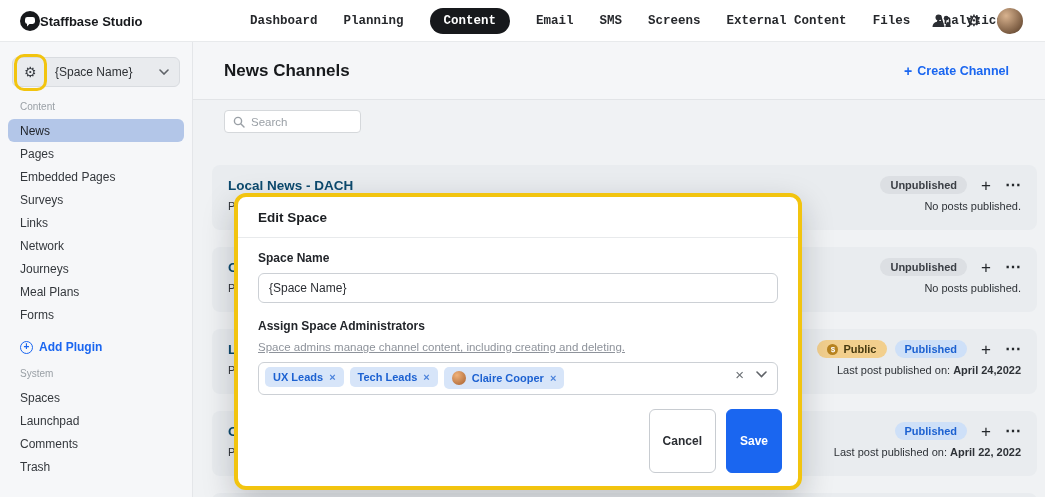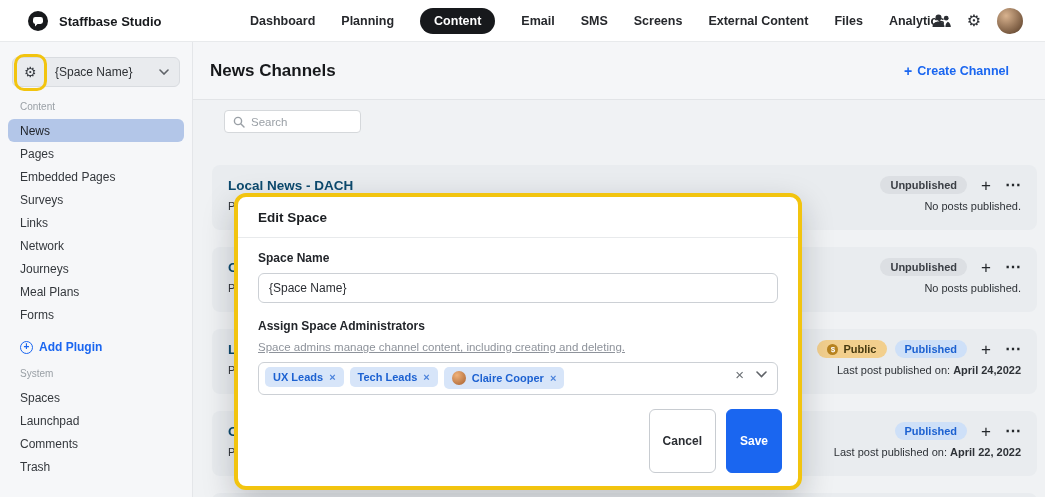--- a/index.html
+++ b/index.html
@@ -9,25 +9,25 @@
     font-family: "Liberation Sans", sans-serif;
     font-size: 12px;
     color: #2b2e33;
     background: #fff;
     overflow: hidden;
   }
 
   
   .topbar { position:absolute; left:0; top:0; right:0; height:42px; background:#fff;
             border-bottom:1px solid #e8eaec; z-index:30; }
-  .brand { position:absolute; left:28px; top:0; height:42px; display:flex; align-items:center; gap:11px;
+  .brand { position:absolute; left:20px; top:0; height:42px; display:flex; align-items:center; gap:0;
            font-size:13px; font-weight:700; color:#17191c; }
   .nav { position:absolute; left:250px; top:0; height:42px; display:flex; align-items:center; gap:26px;
          font-size:12.5px; font-weight:600; color:#26282c; }
-  .nav-item { white-space:nowrap; cursor:pointer; }
+  .nav-item { white-space:nowrap; cursor:pointer;font-family:Liberation Mono, monospace; }
   .nav-item.active { background:var(--nav-active-bg); color:#fff; padding:6px 14px; border-radius:999px; }
   .top-actions { position:absolute; right:22px; top:0; height:42px; display:flex; align-items:center; gap:16px; }
   .top-gear { font-size:16px; color:#2b2e33; cursor:pointer; line-height:1; }
   .avatar { width:26px; height:26px; border-radius:50%;
             background:radial-gradient(circle at 35% 30%, #d9b38f, #7a5b41 70%, #4c372a); cursor:pointer; }
 
   
   .sidebar { position:absolute; left:0; top:42px; bottom:0; width:193px; background:#f6f7f9;
              border-right:1px solid #e4e6e9; overflow:hidden; z-index:10; }
   .space-selector { position:relative; margin:15px 12px 0; height:30px; background:#e9ebee;
@@ -43,21 +43,21 @@
                border-radius:6px; font-size:12px; color:#34383d; cursor:pointer; white-space:nowrap; }
   .side-item.selected { background:var(--selected-bg); color:#20242a; }
   .add-plugin { display:flex; align-items:center; gap:6px; margin:14px 0 0 20px; color:var(--accent);
                 font-size:12px; font-weight:600; cursor:pointer; }
   .plus-circle { width:13px; height:13px; border:1.3px solid var(--accent); border-radius:50%;
                  display:flex; align-items:center; justify-content:center; font-size:10px; line-height:1; }
 
   
   .main-header { position:absolute; left:193px; right:0; top:42px; height:58px; background:#f5f6f8;
                  border-bottom:1px solid #e2e4e7; display:flex; align-items:center; z-index:5; }
-  .page-title { margin-left:17px; font-size:17px; font-weight:700; color:#17191c; }
+  .page-title { margin-left:31px; font-size:17px; font-weight:700; color:#17191c; }
   .create-channel { position:absolute; right:36px; display:flex; align-items:center; gap:5px;
                     color:var(--accent); font-size:12.5px; font-weight:700; cursor:pointer; }
   .create-plus { font-size:14px; font-weight:700; line-height:1; }
 
   
   .content { position:absolute; left:193px; right:0; top:100px; bottom:0; background:#f0f2f4;
              overflow:hidden; z-index:1; }
   .searchbox { margin:10px 0 0 31px; width:137px; height:23px; background:#fff; border:1px solid #d5d8db;
                border-radius:4px; display:flex; align-items:center; gap:6px; padding:0 8px; }
   .searchbox input { border:0; outline:0; background:none; width:100%;

